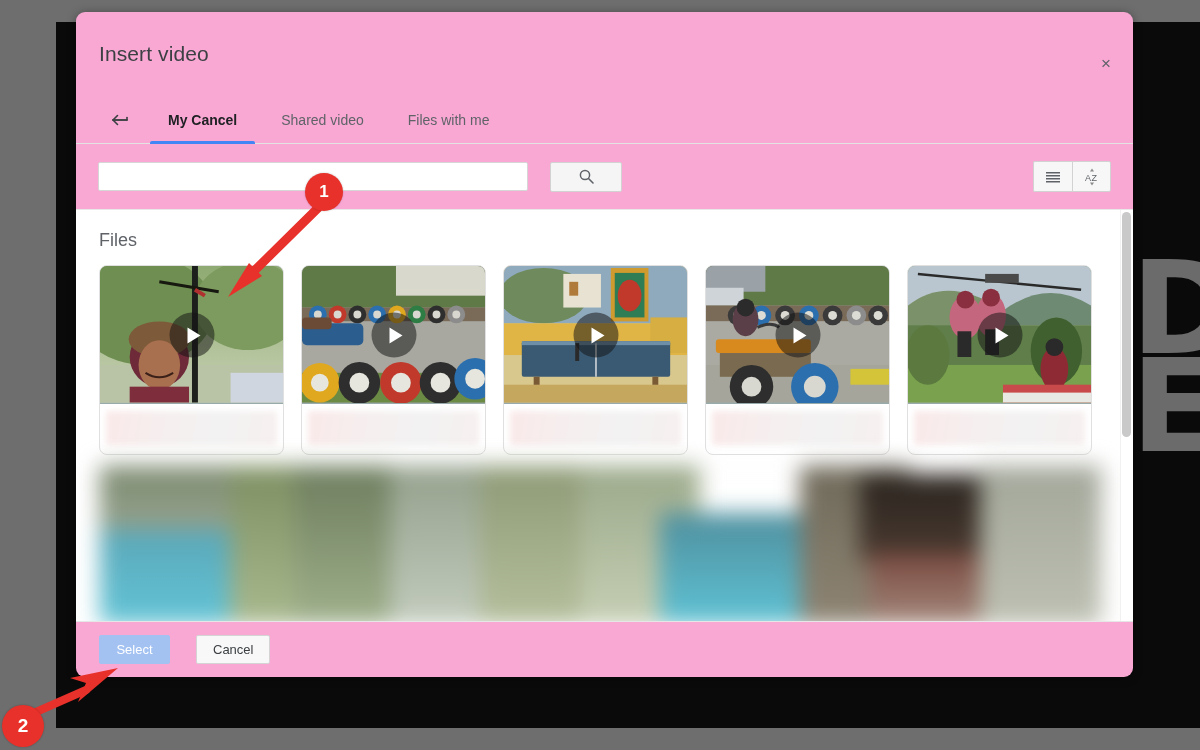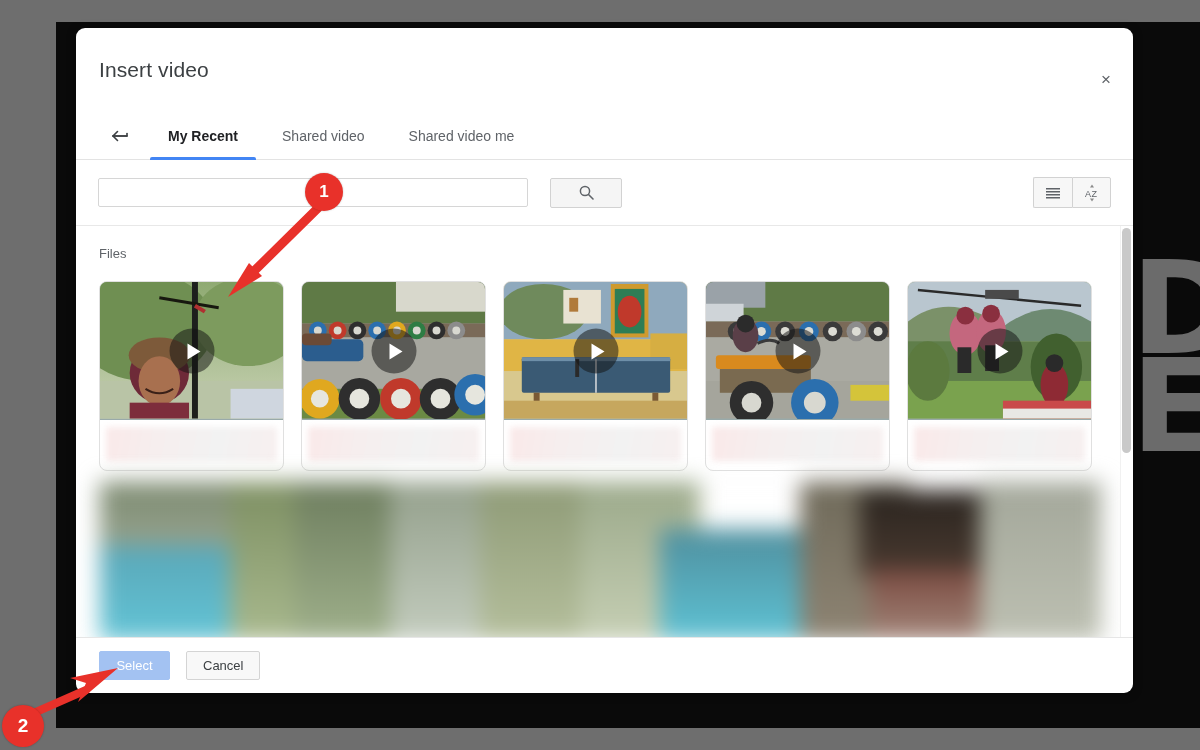--- a/index.html
+++ b/index.html
@@ -36,23 +36,23 @@
     letter-spacing: 2px;
     color: #6b6b6b;
     font-family: "DejaVu Sans", sans-serif;
     white-space: pre;
     user-select: none;
   }
 
   
   .modal {
     position: absolute;
-    left: 76px; top: 28px;
+    left: 76px; top: 12px;
     width: 1057px; height: 665px;
-    background: #ffffff;
+    background: #f9a8d4;
     border-radius: 9px;
     box-shadow: 0 1px 10px rgba(0,0,0,.35);
     overflow: hidden;
     display: flex;
     flex-direction: column;
   }
 
   
   .modal-header {
     position: relative;
@@ -168,21 +168,21 @@
   
   .content {
     position: relative;
     flex: 1 1 auto;
     overflow: hidden;
     background: #fff;
   }
   .files-label {
     position: absolute;
     left: 23px; top: 20px;
-    font-size: 13px;
+    font-size: 18px;
     color: #5f6368;
   }
   .grid {
     position: absolute;
     left: 23px; top: 55px;
     display: flex;
     gap: 17px;
   }
   .file-card {
     width: 185px;
@@ -281,20 +281,21 @@
   }
   .btn-primary-disabled {
     background: #a3c2f2;
     border: 1px solid #a3c2f2;
     color: #ffffff;
   }
   .btn-secondary {
     background: #f8f8f8;
     border: 1px solid #d4d4d4;
     color: #3c4043;
+    margin-left: 10px;
   }
 
   
   .anno { position: absolute; pointer-events: none; }
   .anno svg { display: block; overflow: visible; }
   .badge {
     position: absolute;
     border-radius: 50%;
     background: #e8312a;
     color: #fff;
@@ -325,23 +326,23 @@
 
     <div class="tabs-row">
       <button class="back-btn">
         <svg width="20" height="16" viewBox="0 0 20 16" fill="none" aria-hidden="true">
           <path d="M3 8h13.5a0 0 0 0 1 0 0" stroke="#3c4043" stroke-width="1.6" stroke-linecap="round"></path>
           <path d="M3 8h14" stroke="#3c4043" stroke-width="1.6" stroke-linecap="round"></path>
           <path d="M7.5 3.5 3 8l4.5 4.5" stroke="#3c4043" stroke-width="1.6" stroke-linecap="round" stroke-linejoin="round"></path>
           <path d="M17 8V5.5" stroke="#3c4043" stroke-width="1.6" stroke-linecap="round"></path>
         </svg>
       </button>
-      <button class="tab active">My Recent</button>
+      <button class="tab active">My Cancel</button>
       <button class="tab">Shared video</button>
-      <button class="tab">Shared video me</button>
+      <button class="tab">Files with me</button>
     </div>
 
     <div class="toolbar">
       <input class="search-input" type="text" value="" placeholder="" style="">
       <button class="search-btn">
         <svg width="17" height="17" viewBox="0 0 17 17" fill="none" aria-hidden="true">
           <circle cx="7" cy="7" r="4.6" stroke="#5f6368" stroke-width="1.5"></circle>
           <path d="M10.5 10.5 15 15" stroke="#5f6368" stroke-width="1.6" stroke-linecap="round"></path>
         </svg>
       </button>

